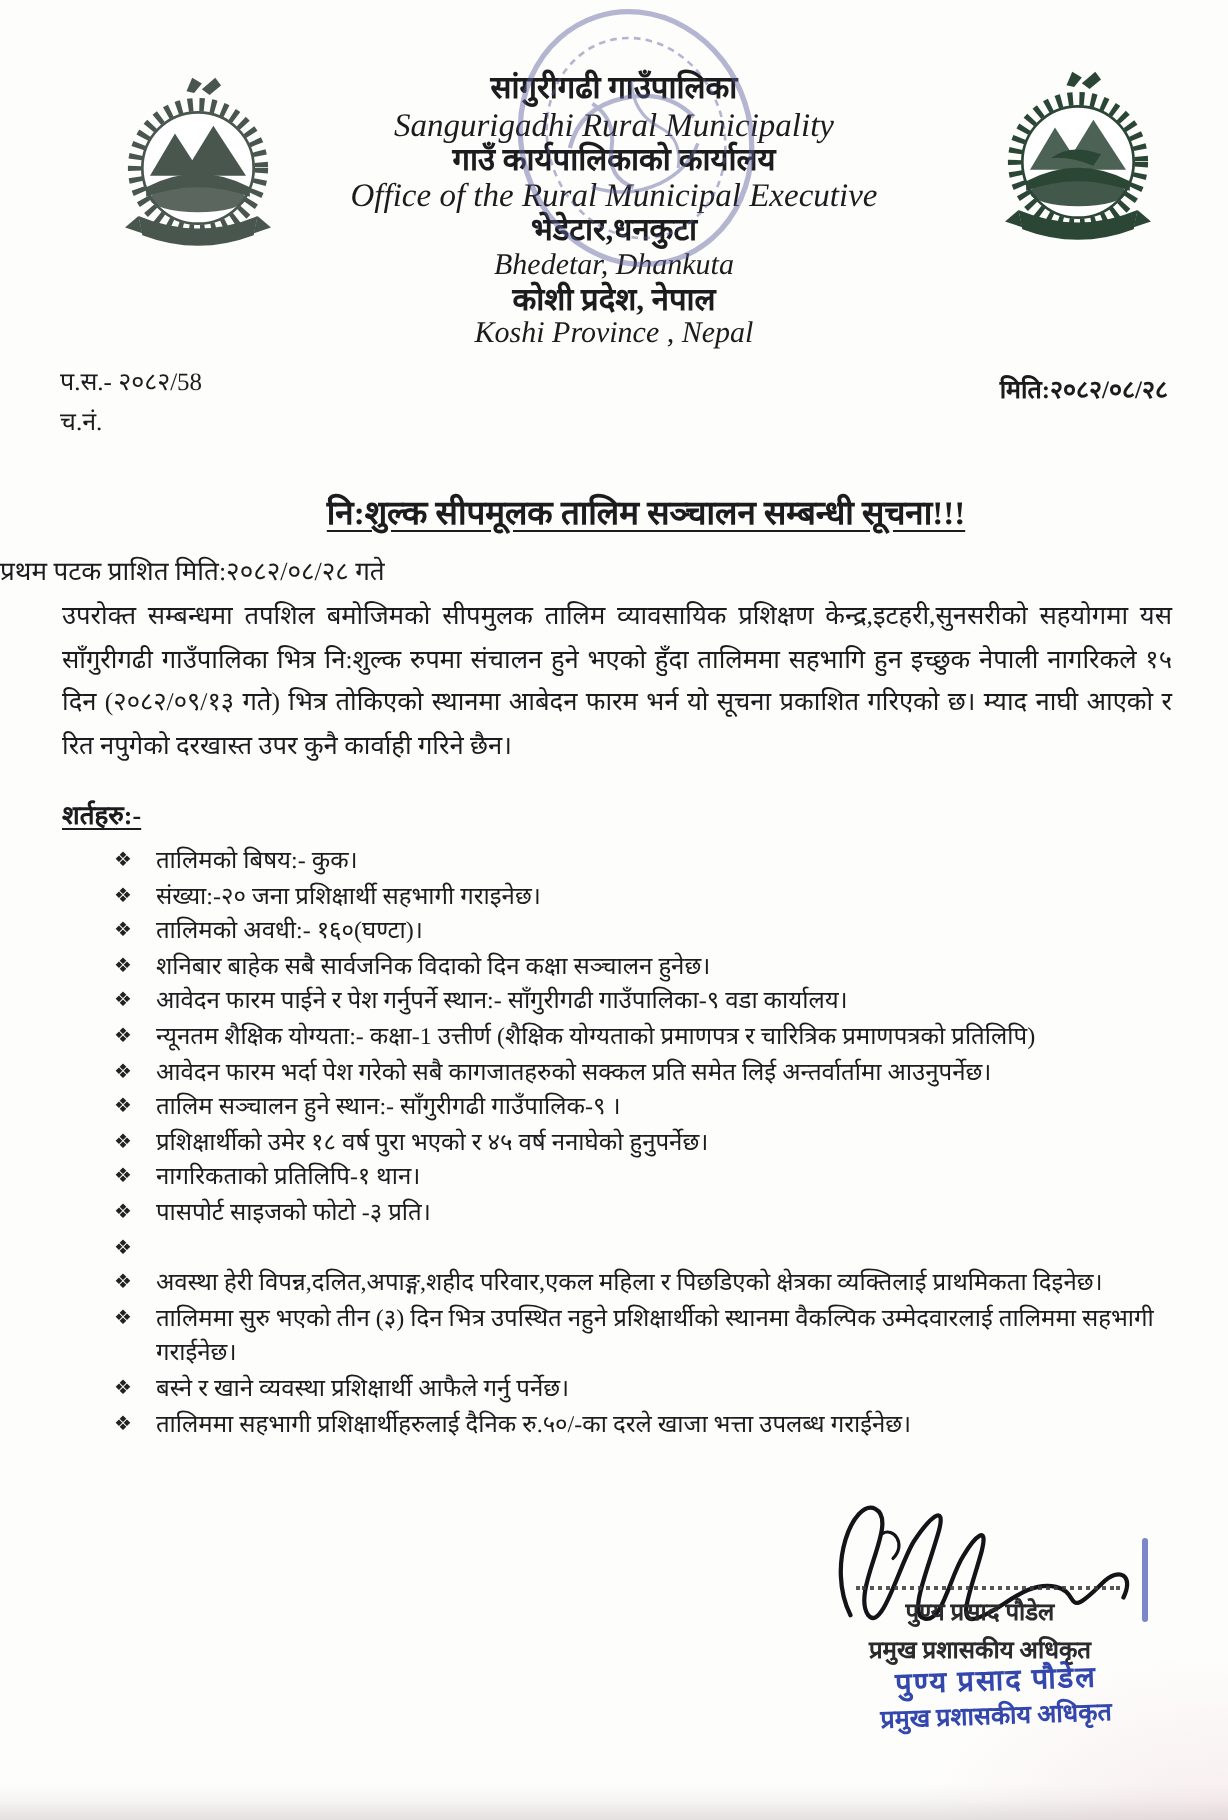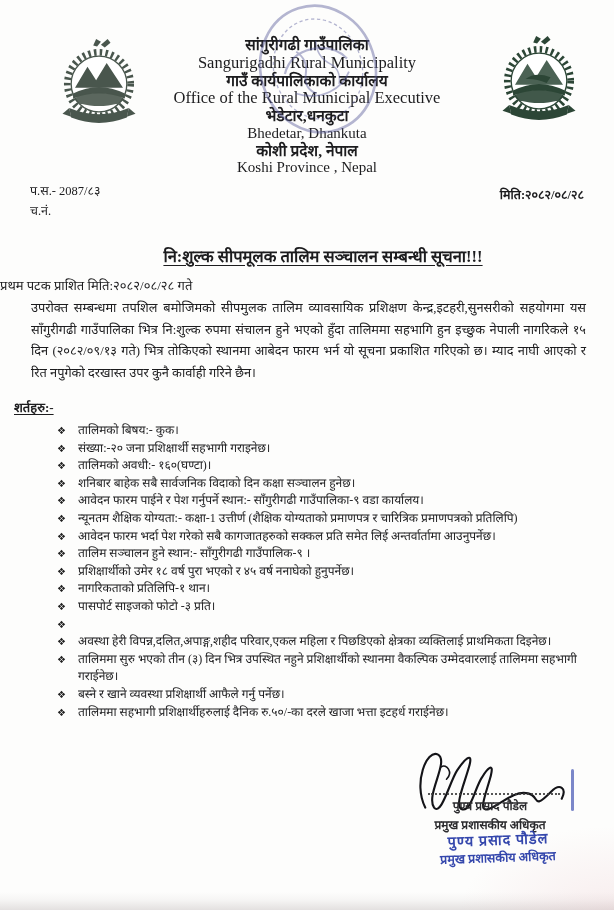--- a/index.html
+++ b/index.html
@@ -16,21 +16,21 @@
     color:#1c1c1e;
     overflow:hidden;
   }
   
   .letterhead { position:relative; height:178px; }
   .emblem { position:absolute; top:36px; width:106px; height:96px; }
   .emblem.left  { left:46px; }
   .emblem.right { left:486px; top:33px; }
   .head-text { position:absolute; left:0; right:0; top:36px; text-align:center; }
   .head-np  { font-size:15.5px; font-weight:bold; line-height:17.5px; }
-  .head-en  { font-size:16.5px; line-height:18px; }
+  .head-en  { font-size:16.5px; line-height:18px;font-style:italic; }
   .head-en.small { font-size:15px; line-height:17px; }
   .head-stamp {
     position:absolute; left:252px; top:-6px; width:132px; height:150px;
     opacity:.45; transform:rotate(-18deg); pointer-events:none;
   }
   
   .meta { position:relative; height:52px; padding:0 28px 0 30px; font-size:12.5px; }
   .ref-no { position:absolute; left:30px; top:4px; }
   .disp-no { position:absolute; left:30px; top:24px; }
   .date { position:absolute; right:30px; top:8px;font-weight:bold; }
@@ -40,21 +40,21 @@
     display:inline-block; font-size:16.5px; font-weight:bold;
     text-decoration:underline; text-underline-offset:3px;
   }
   .published { text-align:left; font-size:13px; margin-top:9px; }
   
   .body-para {
     margin:4px 28px 0 31px; text-align:justify;
     font-size:12.8px; line-height:21.5px;
   }
   .cond-head {
-    margin:14px 0 6px 14px; font-size:13px; font-weight:bold;
+    margin:14px 0 6px 31px; font-size:13px; font-weight:bold;
     text-decoration:underline; text-underline-offset:2px;
   }
   ul.cond-list { list-style:none; margin:2px 26px 0 57px; }
   ul.cond-list li {
     display:flex; align-items:flex-start; gap:12px;
     font-size:12px; line-height:17.6px; margin-bottom:0;
   }
   ul.cond-list .bullet { font-size:10px; line-height:17.6px; flex:0 0 auto; color:#222; }
   
   .sign-block { position:relative; height:165px; margin-top:6px; }
@@ -131,21 +131,21 @@
         <ellipse cx="60" cy="65" rx="40" ry="46" stroke-width="1.2" stroke-dasharray="3 2.4"></ellipse>
         <path d="M30 60 q10 -16 30 -14 q20 2 28 18" stroke-width="2"></path>
         <path d="M34 80 q14 10 30 8 q14 -2 22 -12" stroke-width="1.6"></path>
         <path d="M46 44 q8 10 2 22 q-6 12 4 20" stroke-width="1.8"></path>
         <path d="M66 40 q-4 14 6 24 q8 8 2 20" stroke-width="1.4"></path>
       </g>
     </svg>
   </div>
 
   <div class="meta">
-    <span class="ref-no">प.स.- 2087/८३</span>
+    <span class="ref-no">प.स.- २०८२/58</span>
     <span class="disp-no">च.नं.</span>
     <span class="date">मिति:२०८२/०८/२८</span>
   </div>
 
   <div class="title-wrap">
     <span class="notice-title">नि:शुल्क सीपमूलक तालिम सञ्चालन सम्बन्धी सूचना!!!</span>
   </div>
   <div class="published">प्रथम पटक प्राशित मिति:२०८२/०८/२८ गते</div>
 
   <p class="body-para">उपरोक्त सम्बन्धमा तपशिल बमोजिमको सीपमुलक तालिम व्यावसायिक प्रशिक्षण केन्द्र,इटहरी,सुनसरीको सहयोगमा यस साँगुरीगढी गाउँपालिका भित्र नि:शुल्क रुपमा संचालन हुने भएको हुँदा तालिममा सहभागि हुन इच्छुक नेपाली नागरिकले १५ दिन (२०८२/०९/१३ गते) भित्र तोकिएको स्थानमा आबेदन फारम भर्न यो सूचना प्रकाशित गरिएको छ। म्याद नाघी आएको र रित नपुगेको दरखास्त उपर कुनै कार्वाही गरिने छैन।</p>
@@ -207,21 +207,21 @@
     <li>
         <span class="bullet">❖</span>
         <span>तालिममा सुरु भएको तीन (३) दिन भित्र उपस्थित नहुने प्रशिक्षार्थीको स्थानमा वैकल्पिक उम्मेदवारलाई तालिममा सहभागी गराईनेछ।</span>
       </li>
     <li>
         <span class="bullet">❖</span>
         <span>बस्ने र खाने व्यवस्था प्रशिक्षार्थी आफैले गर्नु पर्नेछ।</span>
       </li>
     <li>
         <span class="bullet">❖</span>
-        <span>तालिममा सहभागी प्रशिक्षार्थीहरुलाई दैनिक रु.५०/-का दरले खाजा भत्ता इटहर्ध गराईनेछ।</span>
+        <span>तालिममा सहभागी प्रशिक्षार्थीहरुलाई दैनिक रु.५०/-का दरले खाजा भत्ता उपलब्ध गराईनेछ।</span>
       </li>
   </ul>
 
   <div class="sign-block">
     <svg class="sign-ink" viewBox="0 0 220 100">
       <path d="M42 80 C28 52 44 14 56 20 C70 27 42 66 52 80 C60 90 70 50 78 38
                C86 26 96 16 92 32 C86 54 74 80 84 82 C94 84 98 58 106 46
                C112 36 120 28 116 44 C110 66 102 84 112 82
                C126 79 140 60 158 64 C172 67 162 84 184 62
                C194 52 202 58 196 70" stroke="#141418" stroke-width="2.4" fill="none" stroke-linecap="round"></path>

